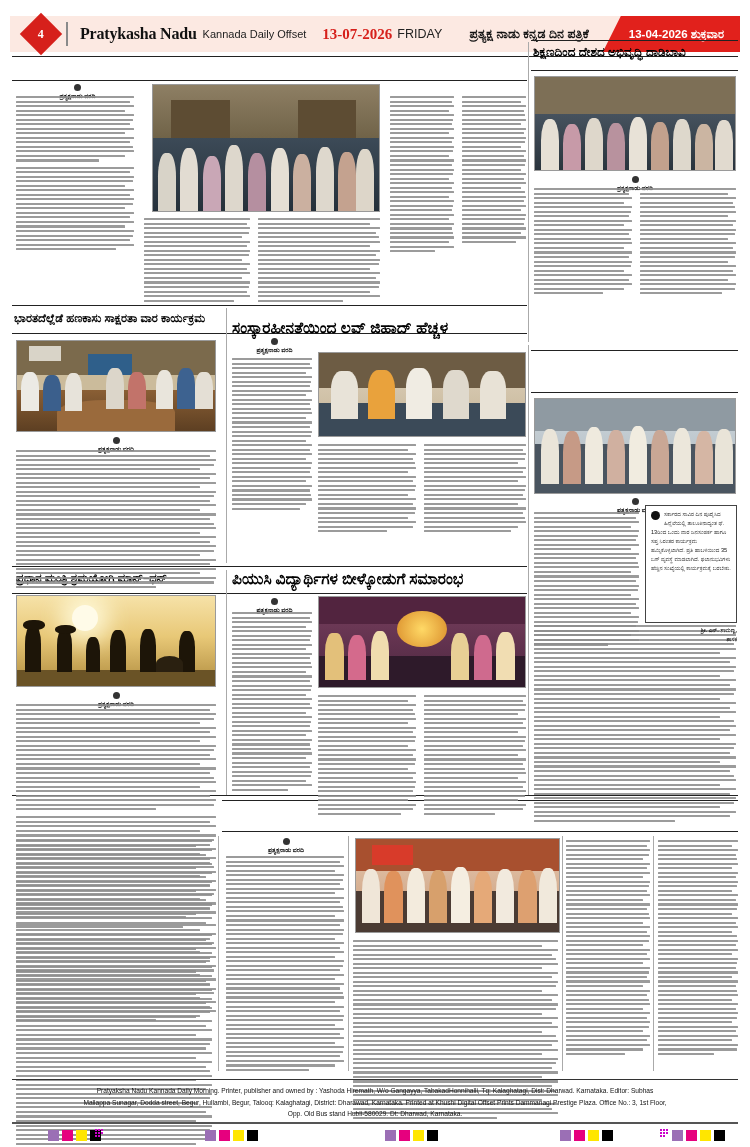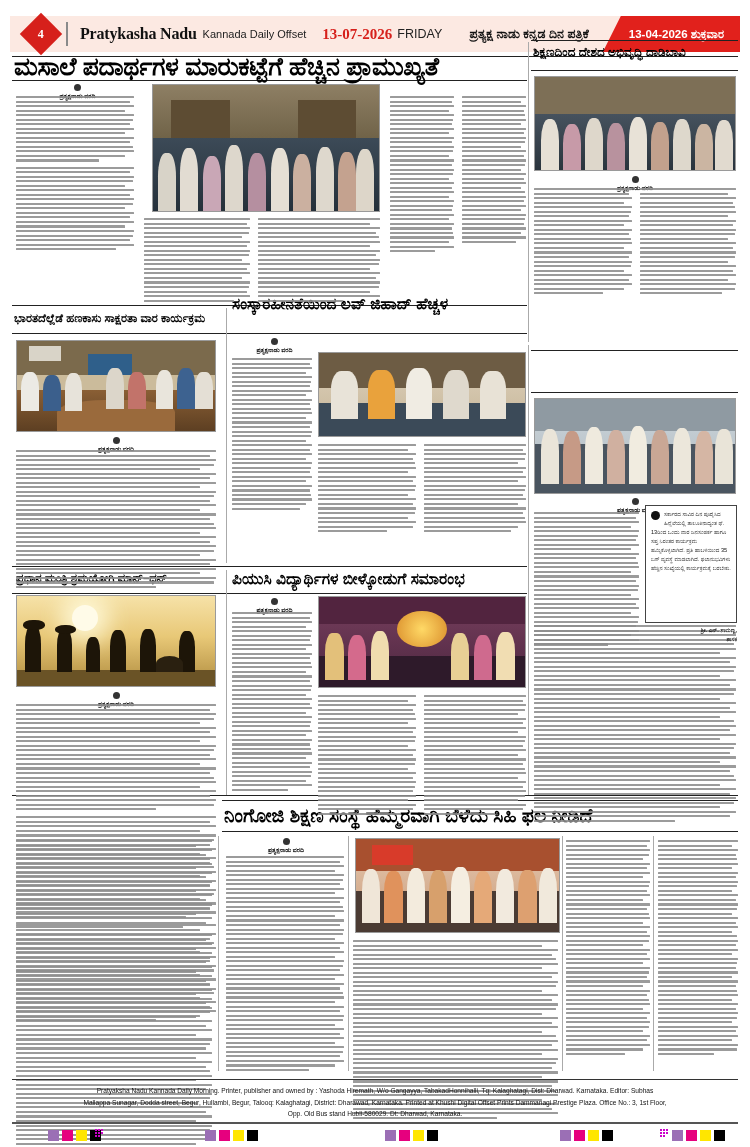--- a/index.html
+++ b/index.html
@@ -132,34 +132,32 @@
   <div class="hr" style="left:222px; top:800px; width:516px; height:1px;"></div>
   <div class="hr" style="left:222px; top:831px; width:516px; height:1px;"></div>
 
   <div class="vr" style="left:528px; top:42px; height:300px;"></div>
   <div class="vr" style="left:528px; top:345px; height:450px;"></div>
   <div class="vr" style="left:226px; top:308px; height:255px;"></div>
   <div class="vr" style="left:226px; top:570px; height:225px;"></div>
   <div class="vr" style="left:218px; top:836px; height:235px;"></div>
   <div class="hr" style="left:12px; top:795px; width:726px; height:1px;"></div>
 
-  <div class="headline h-main" style="left:14px; top:52px; width:515px;">ಮಸಾಲೆ ಪದಾರ್ಥಗಳ ಮಾರುಕಟ್ಟೆಗೆ  ಹೆಚ್ಚಿನ ಪ್ರಾಮುಖ್ಯತೆ</div>
 
   <div class="headline h-small" style="left:533px; top:46px; width:205px; font-size:12px;">ಶಿಕ್ಷಣದಿಂದ ದೇಶದ ಅಭಿವೃದ್ಧಿ ದಾಡಿಬಾವಿ</div>
 
   <div class="headline h-small" style="left:14px; top:312px; width:205px;">ಭಾರತದೆಲ್ಲೆಡೆ ಹಣಕಾಸು ಸಾಕ್ಷರತಾ ವಾರ ಕಾರ್ಯಕ್ರಮ</div>
 
-  <div class="headline h-sec" style="left:232px; top:295px; width:295px;">ಸಂಸ್ಕಾರಹೀನತೆಯಿಂದ ಲವ್ ಜಿಹಾದ್ ಹೆಚ್ಚಳ</div>
+  <div class="headline h-sec" style="left:232px; top:319px; width:295px;">ಸಂಸ್ಕಾರಹೀನತೆಯಿಂದ ಲವ್ ಜಿಹಾದ್ ಹೆಚ್ಚಳ</div>
 
 
   <div class="headline h-small" style="left:16px; top:572px; width:200px;">ಪ್ರಧಾನ ಮಂತ್ರಿ ಶ್ರಮಯೋಗಿ ಮಾನ್‌–ಧನ್</div>
 
-  <div class="headline h-sec" style="left:232px; top:570px; width:295px;">ಪಿಯುಸಿ ವಿದ್ಯಾರ್ಥಿಗಳ ಬೀಳ್ಕೋಡುಗೆ ಸಮಾರಂಭ</div>
-
-  <div class="headline" style="left:224px; top:805px; width:514px; font-size:19px;">ನಿಂಗೋಜಿ ಶಿಕ್ಷಣ ಸಂಸ್ಥೆ ಹೆಮ್ಮರವಾಗಿ ಬೆಳೆದು ಸಿಹಿ ಫಲ ನೀಡಿದೆ</div>
+  <div class="headline h-sec" style="left:232px; top:570px; width:295px;font-family:Liberation Serif, serif;">ಪಿಯುಸಿ ವಿದ್ಯಾರ್ಥಿಗಳ ಬೀಳ್ಕೋಡುಗೆ ಸಮಾರಂಭ</div>
+
 
   <div class="photo" style="left:152px; top:84px; width:228px; height:128px;">
     <div style="position:absolute;inset:0;background:linear-gradient(#cfc4ad,#b9ab92);"></div>
     <div style="position:absolute;left:0;right:0;top:0;height:44%;background:linear-gradient(#8e7f64,#6f6247);"></div>
     <div style="position:absolute;left:8%;top:12%;width:26%;height:36%;background:#5d4c33;"></div>
     <div style="position:absolute;left:64%;top:12%;width:26%;height:36%;background:#5d4c33;"></div>
     <div style="position:absolute;left:0;right:0;bottom:0;height:58%;background:linear-gradient(#3c4a57,#25303a);"></div>
     <div style="position:absolute;left:2%;bottom:0;width:8%;height:46%;background:#d8d3c8;border-radius:40% 40% 0 0;"></div>
     <div style="position:absolute;left:12%;bottom:0;width:8%;height:50%;background:#e2dcd2;border-radius:40% 40% 0 0;"></div>
     <div style="position:absolute;left:22%;bottom:0;width:8%;height:44%;background:#c9a7b6;border-radius:40% 40% 0 0;"></div>

